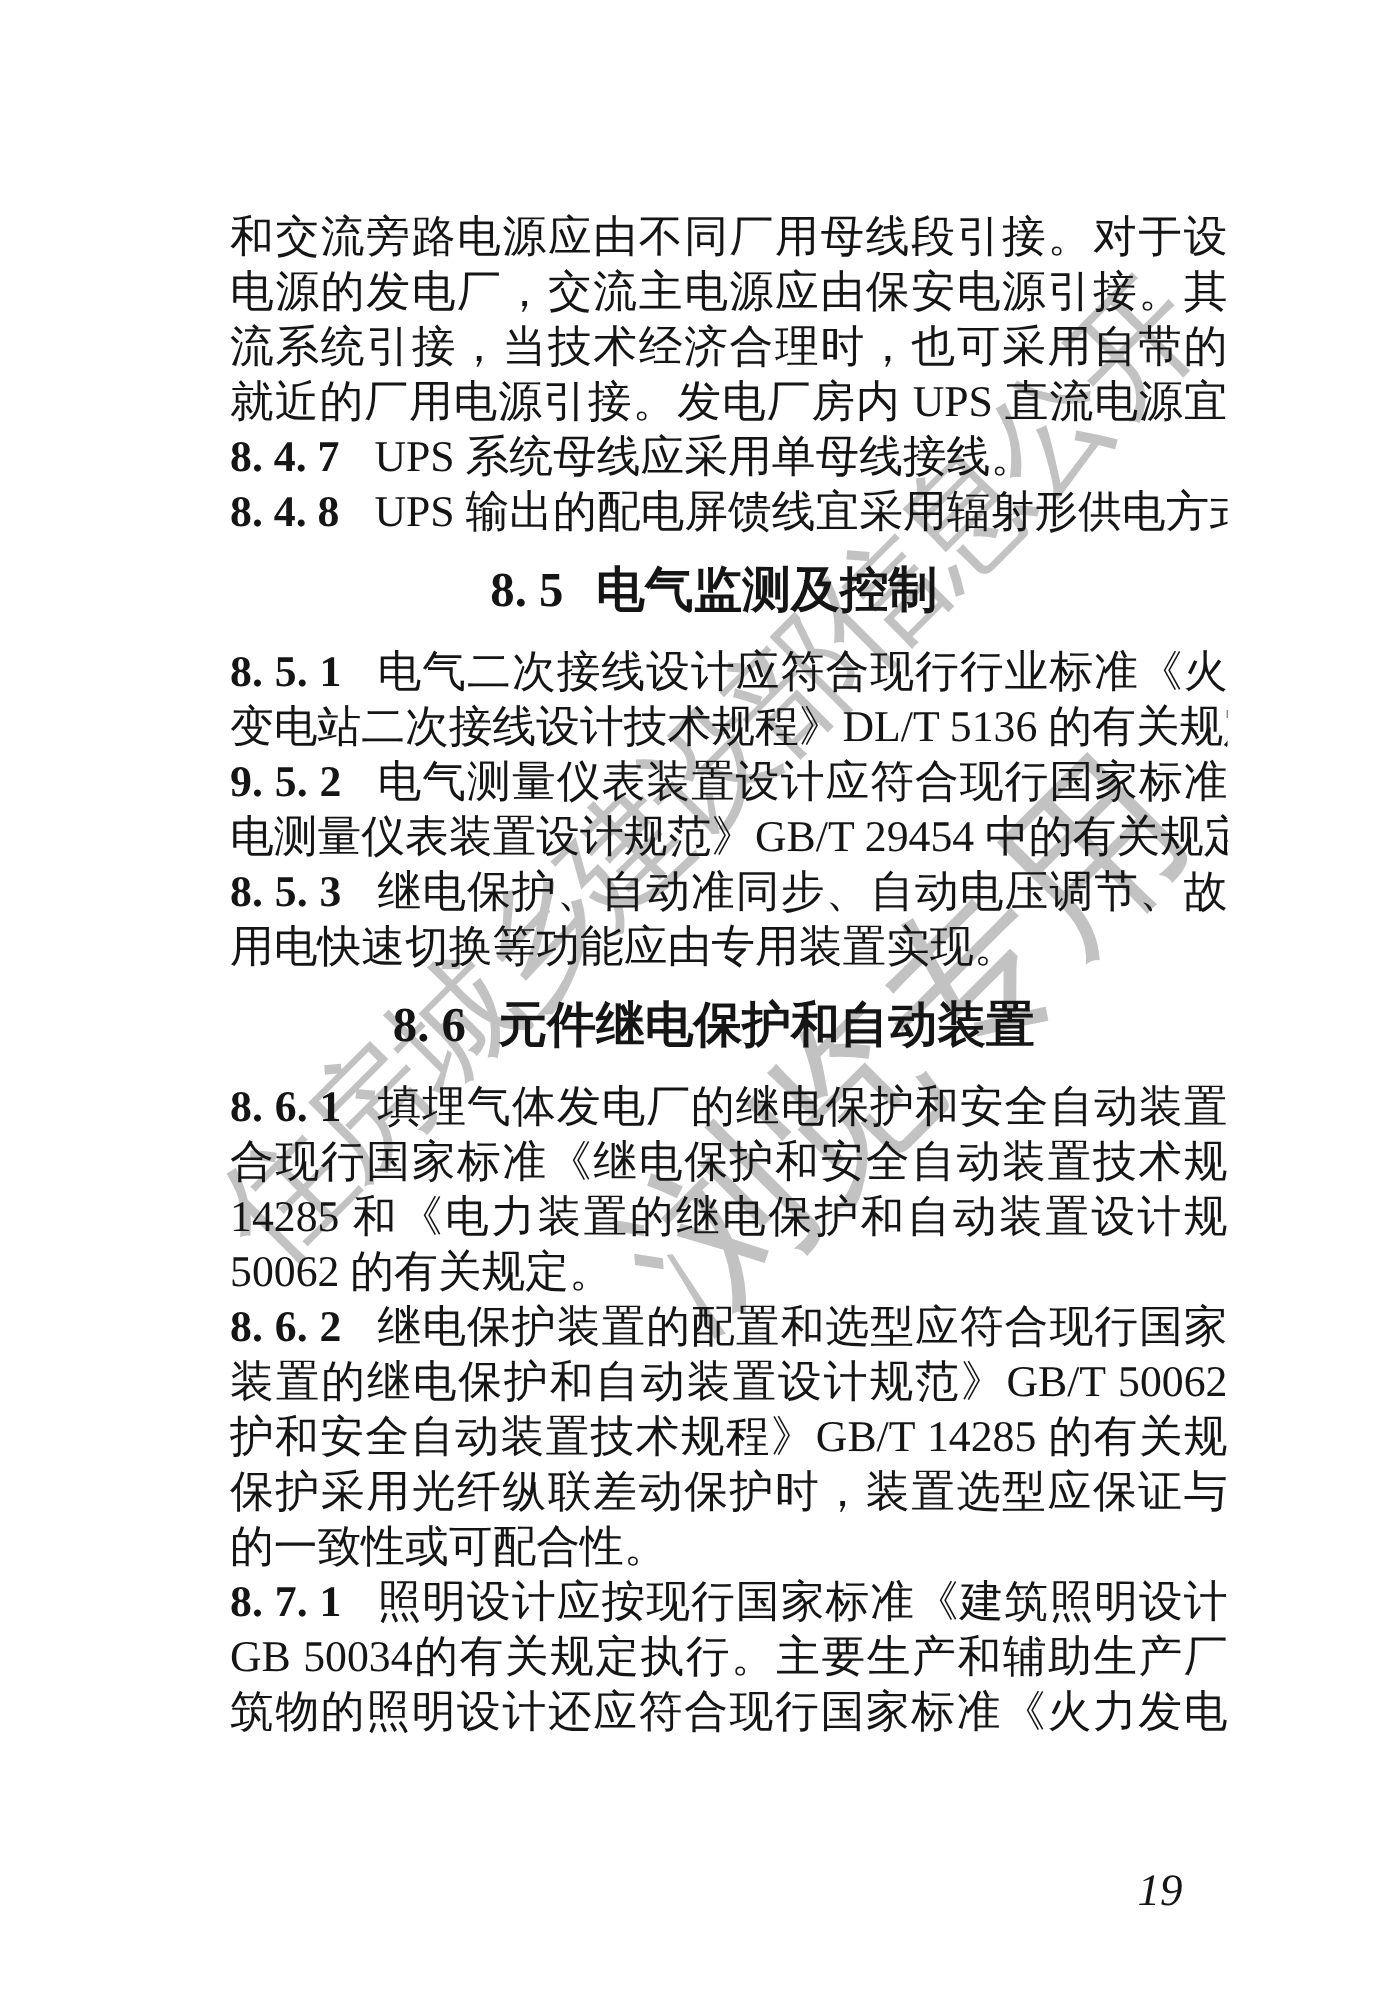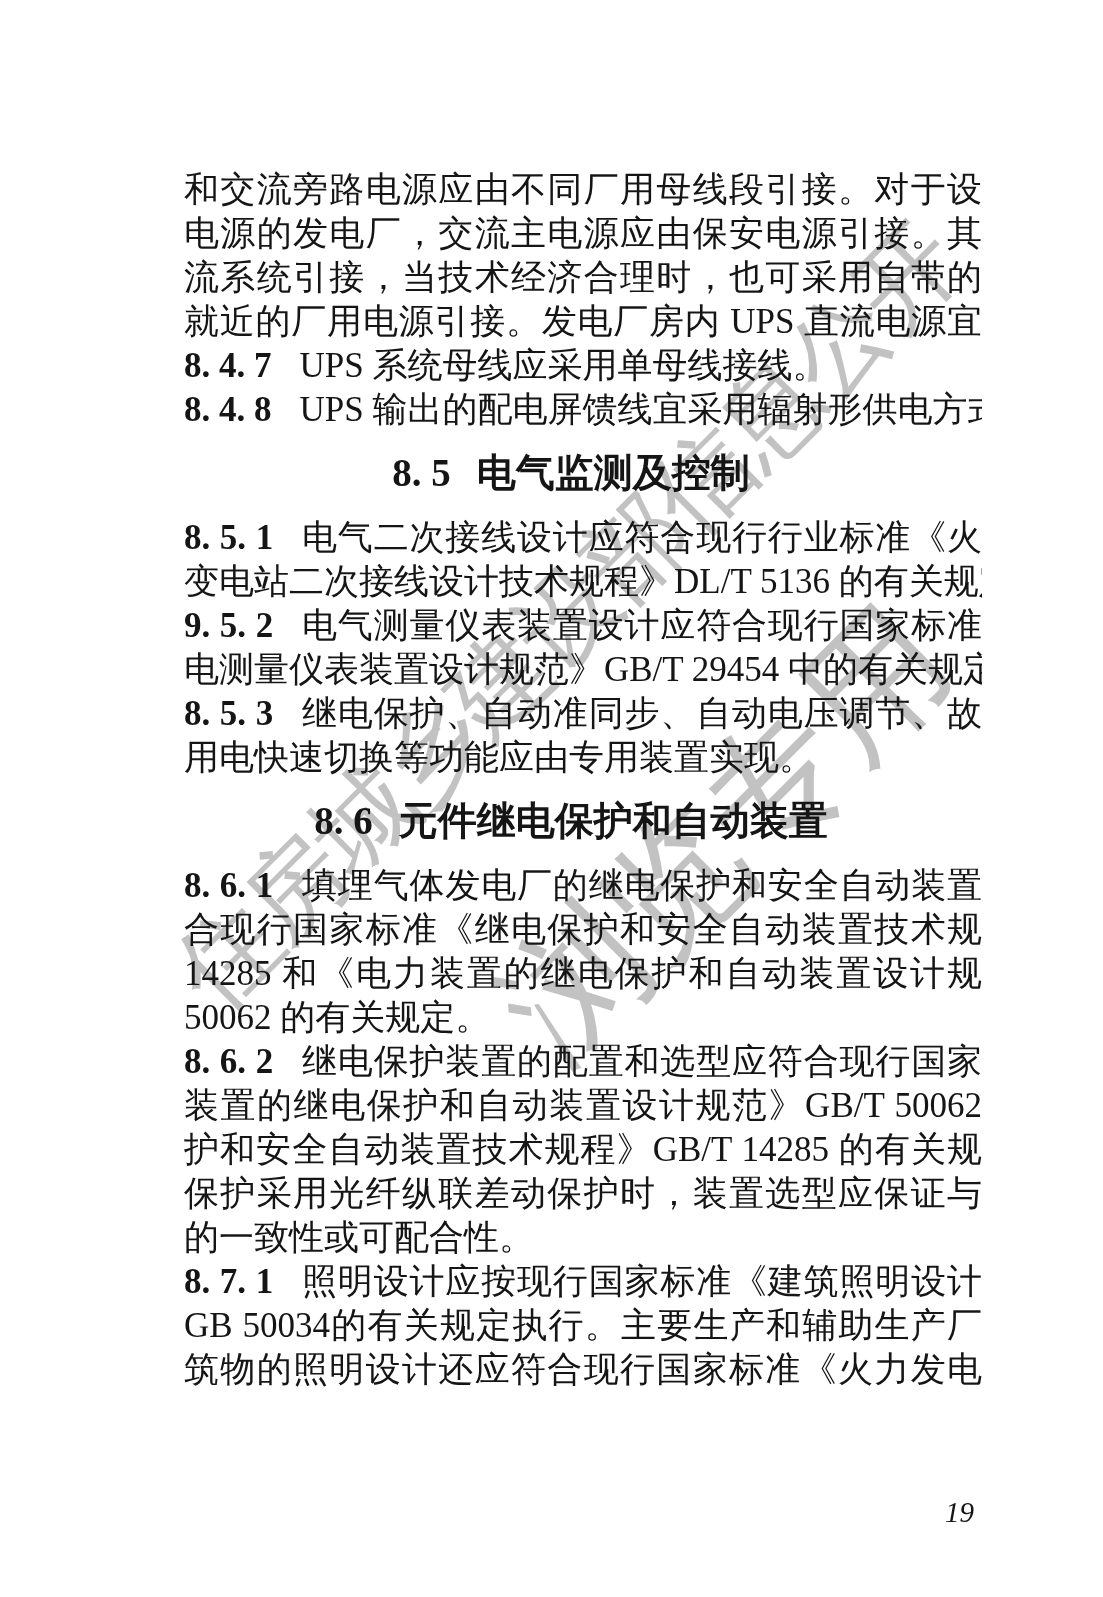--- a/index.html
+++ b/index.html
@@ -82,22 +82,22 @@
     font-family: "Liberation Sans", "DejaVu Sans", sans-serif;
   }
   #page-number {
     position: absolute;
     z-index: 2;
     left: 910px;
     top: 1492px;
     width: 64px;
     height: 40px;
     line-height: 40px;
-    text-align: right;
-    font-size: 29px;
+    text-align: left;
+    font-size: 36px;
     font-style: italic;
   }
 </style>
 </head>
 <body>
 
 <div id="page" style="background: rgb(255, 255, 255); color: rgb(21, 21, 21);">
   <div id="wm1" class="watermark" style="color: rgb(194, 194, 194);">住房城乡建设部信息公开</div>
   <div id="wm2" class="watermark" style="color: rgb(194, 194, 194);">浏览专用</div>
 

